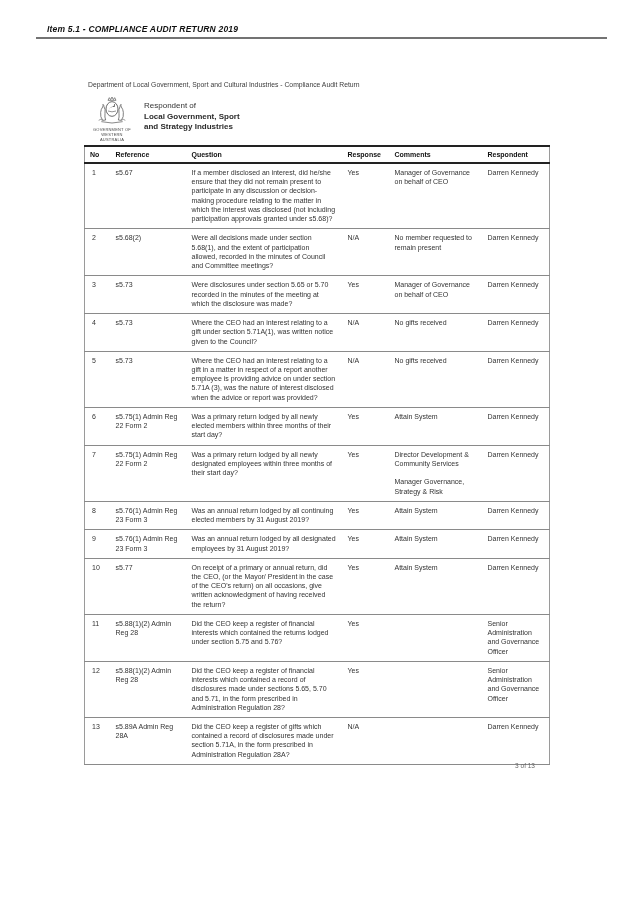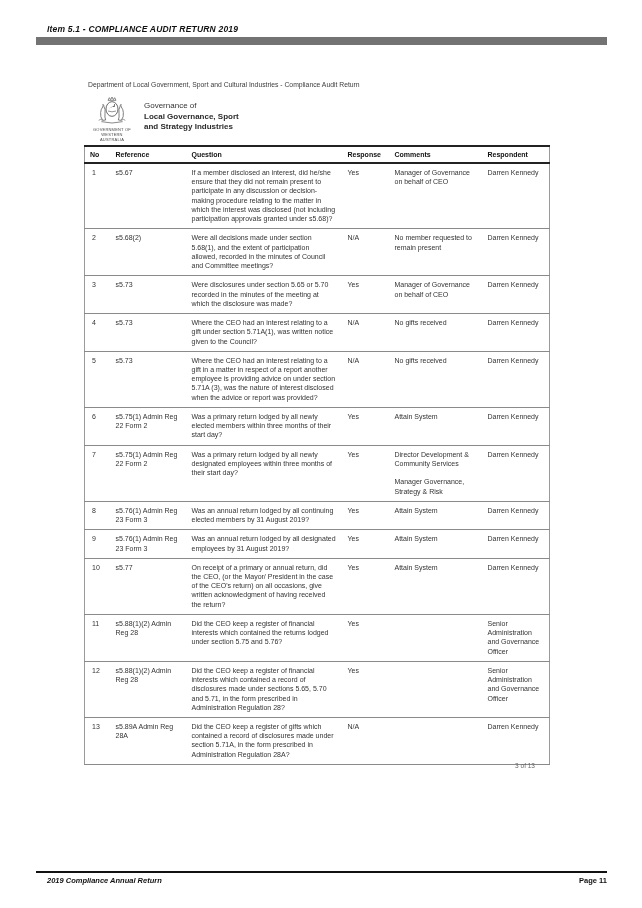--- a/index.html
+++ b/index.html
@@ -9,21 +9,21 @@
     width: 642px; height: 908px;
     background: #ffffff;
     font-family: "Liberation Sans", "DejaVu Sans", sans-serif;
     color: #2e2e2e;
     margin: 0 auto;
     overflow: hidden;
   }
   
   .top-header {
     position: absolute; left: 36px; right: 35px; top: 24px;
-    border-bottom: 8px solid #737373;
+    border-bottom: 2px solid #737373;
     padding: 0 0 3px 11px;
   }
   .top-header .title {
     font-size: 8.5px; font-weight: bold; font-style: italic; color: #111;
     letter-spacing: 0.2px;
   }
   
   .doc-header {
     position: absolute; left: 88px; top: 81px;
     font-size: 6.8px; color: #3c3c3c;
@@ -104,22 +104,22 @@
         <path d="M44 36 q3 -3 6 0" fill="none" stroke="#6b6b6b" stroke-width="1"></path>
 
         <path d="M14 38 q16 4 32 0" fill="none" stroke="#6b6b6b" stroke-width="1.2"></path>
       </svg>
       <div class="crest-caption">
         <div>GOVERNMENT OF</div>
         <div>WESTERN AUSTRALIA</div>
       </div>
     </div>
     <div class="dept-name">
-      <div>Governance of</div>
-      <div class="b">Local Governance, Sport</div>
+      <div>Respondent of</div>
+      <div class="b">Local Government, Sport</div>
       <div class="b">and Strategy Industries</div>
     </div>
   </div>
 
   <table class="audit-table">
     <colgroup>
       <col class="c-no">
         <col class="c-ref">
         <col class="c-q">
         <col class="c-resp">
@@ -253,18 +253,14 @@
       <td>Did the CEO keep a register of gifts which contained a record of disclosures made under section 5.71A, in the form prescribed in Administration Regulation 28A?</td>
       <td>N/A</td>
       <td class="comments"></td>
       <td>Darren Kennedy</td>
     </tr>
   </tbody>
   </table>
 
   <div class="page-number">3 of 13</div>
 
-  <div class="footer">
-    <span class="left">2019 Compliance Annual Return</span>
-    <span class="right">Page 11</span>
-  </div>
 
 </div>
 
 </body></html>

